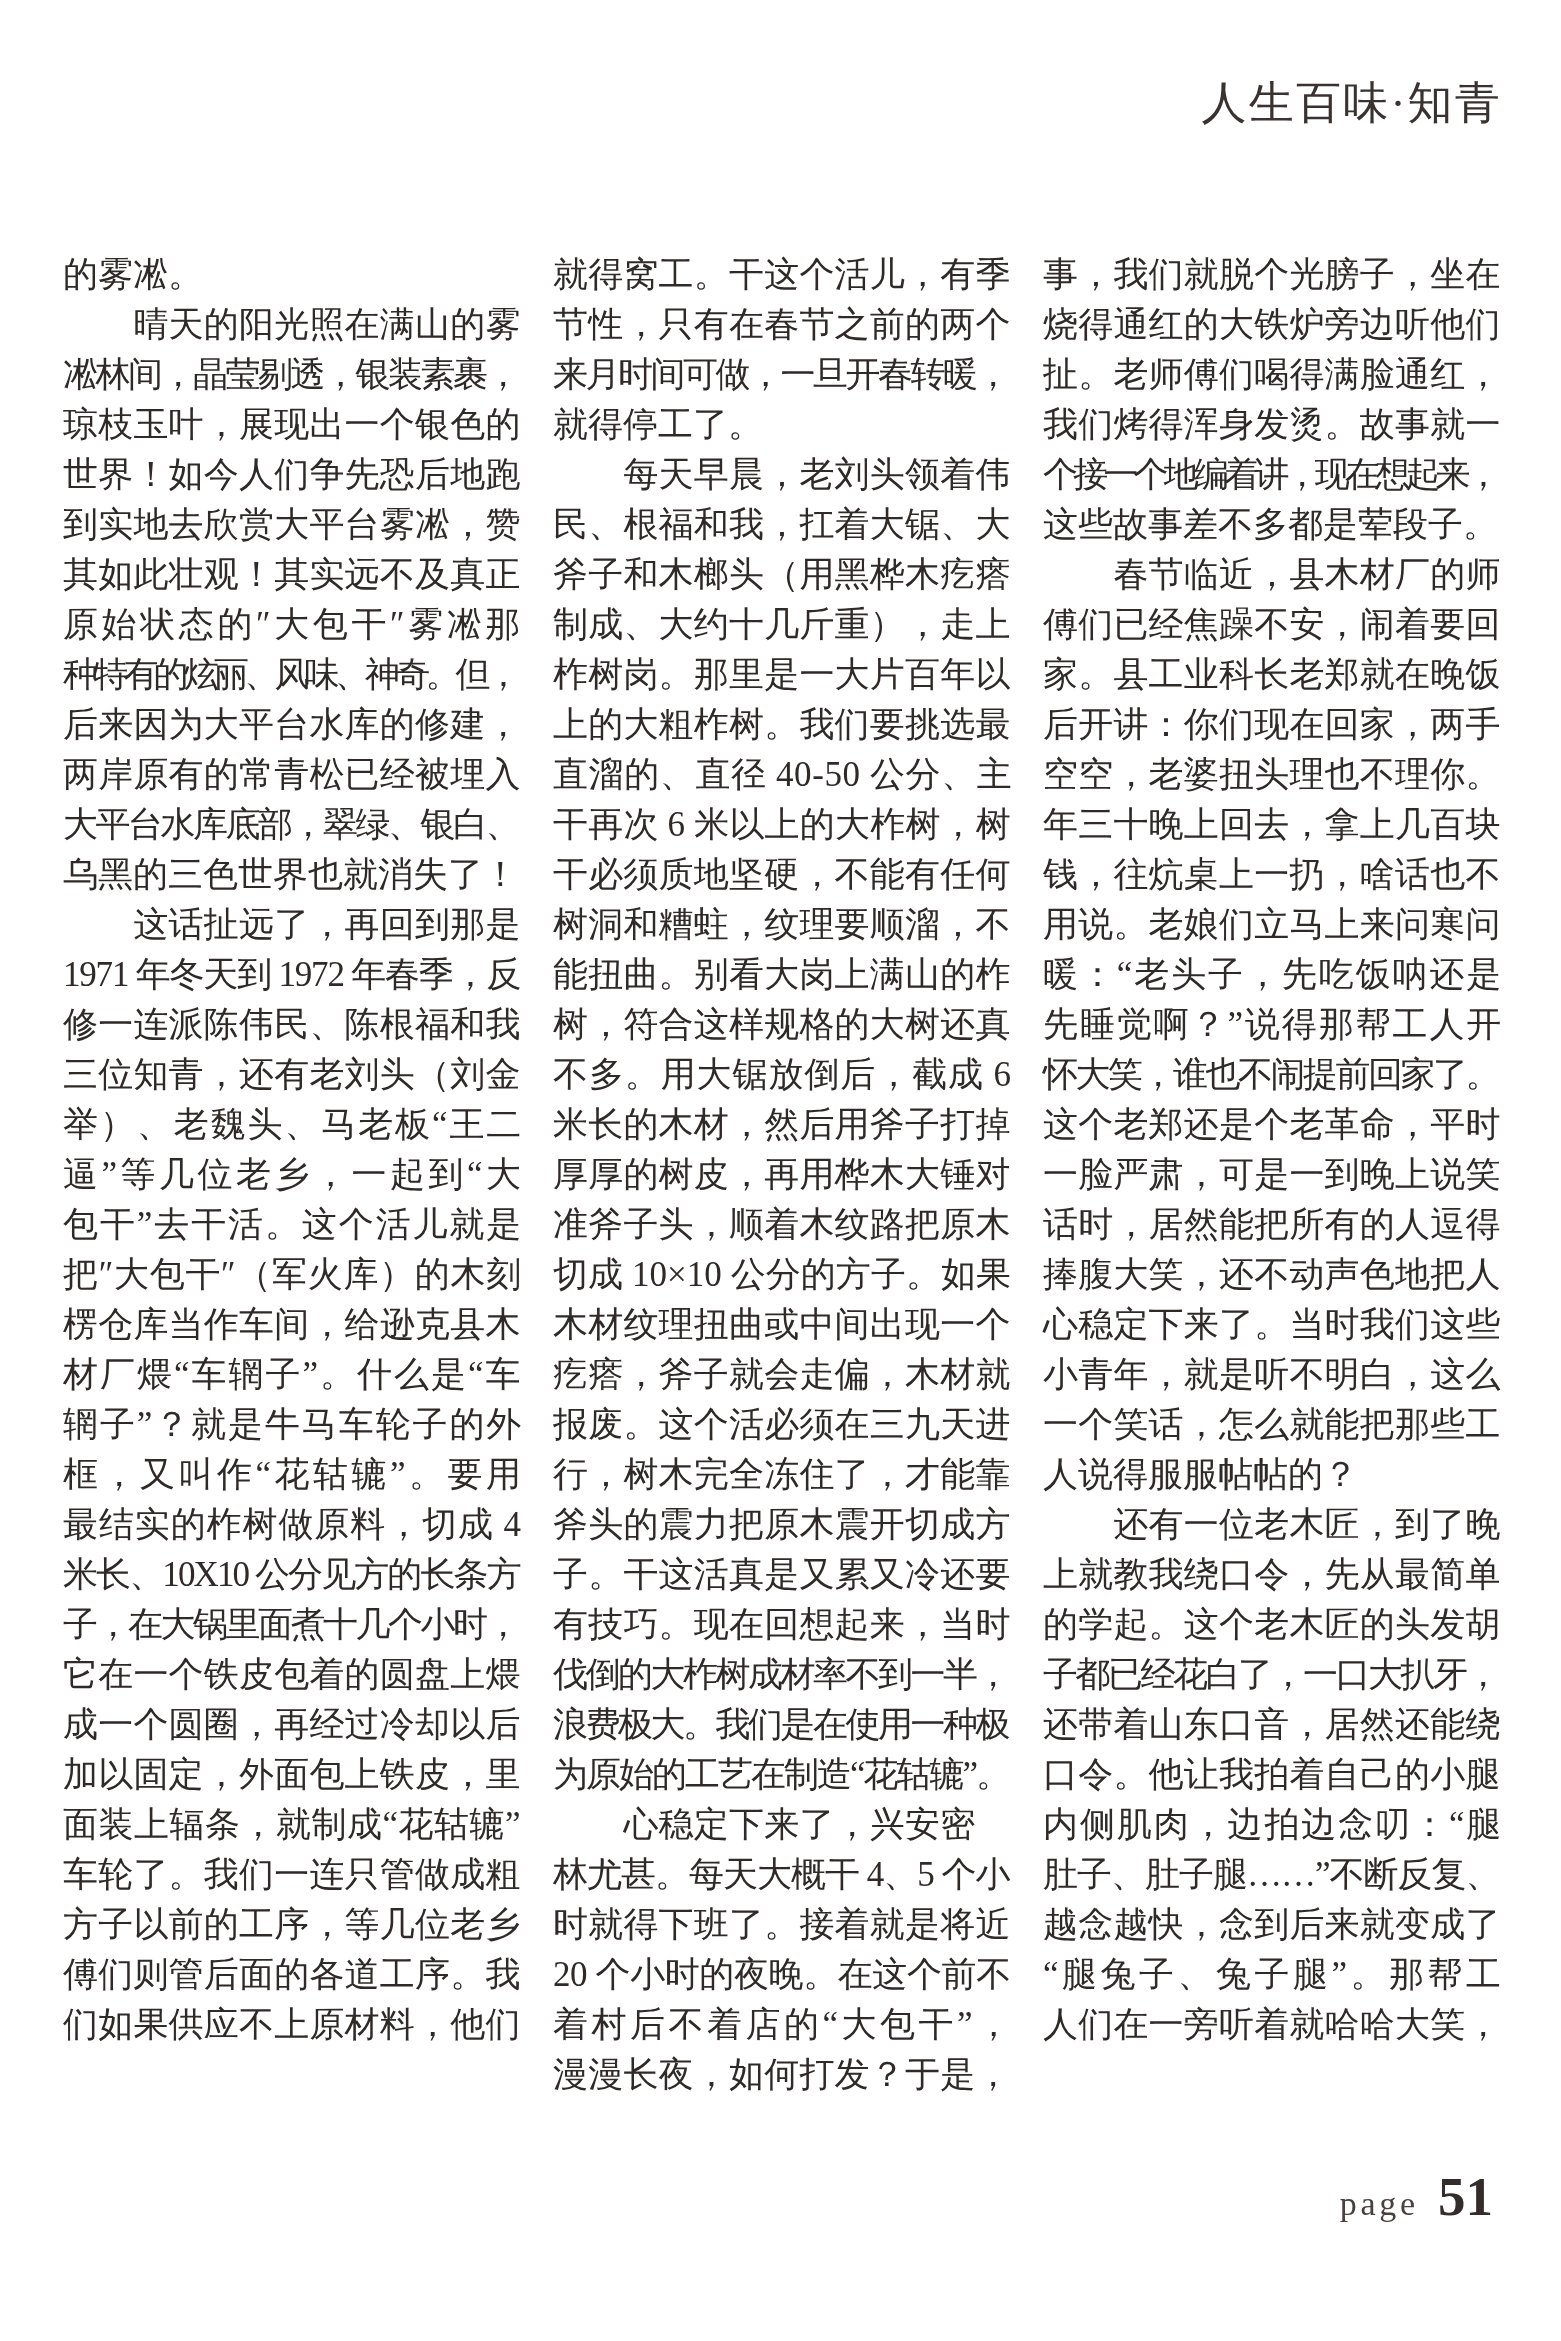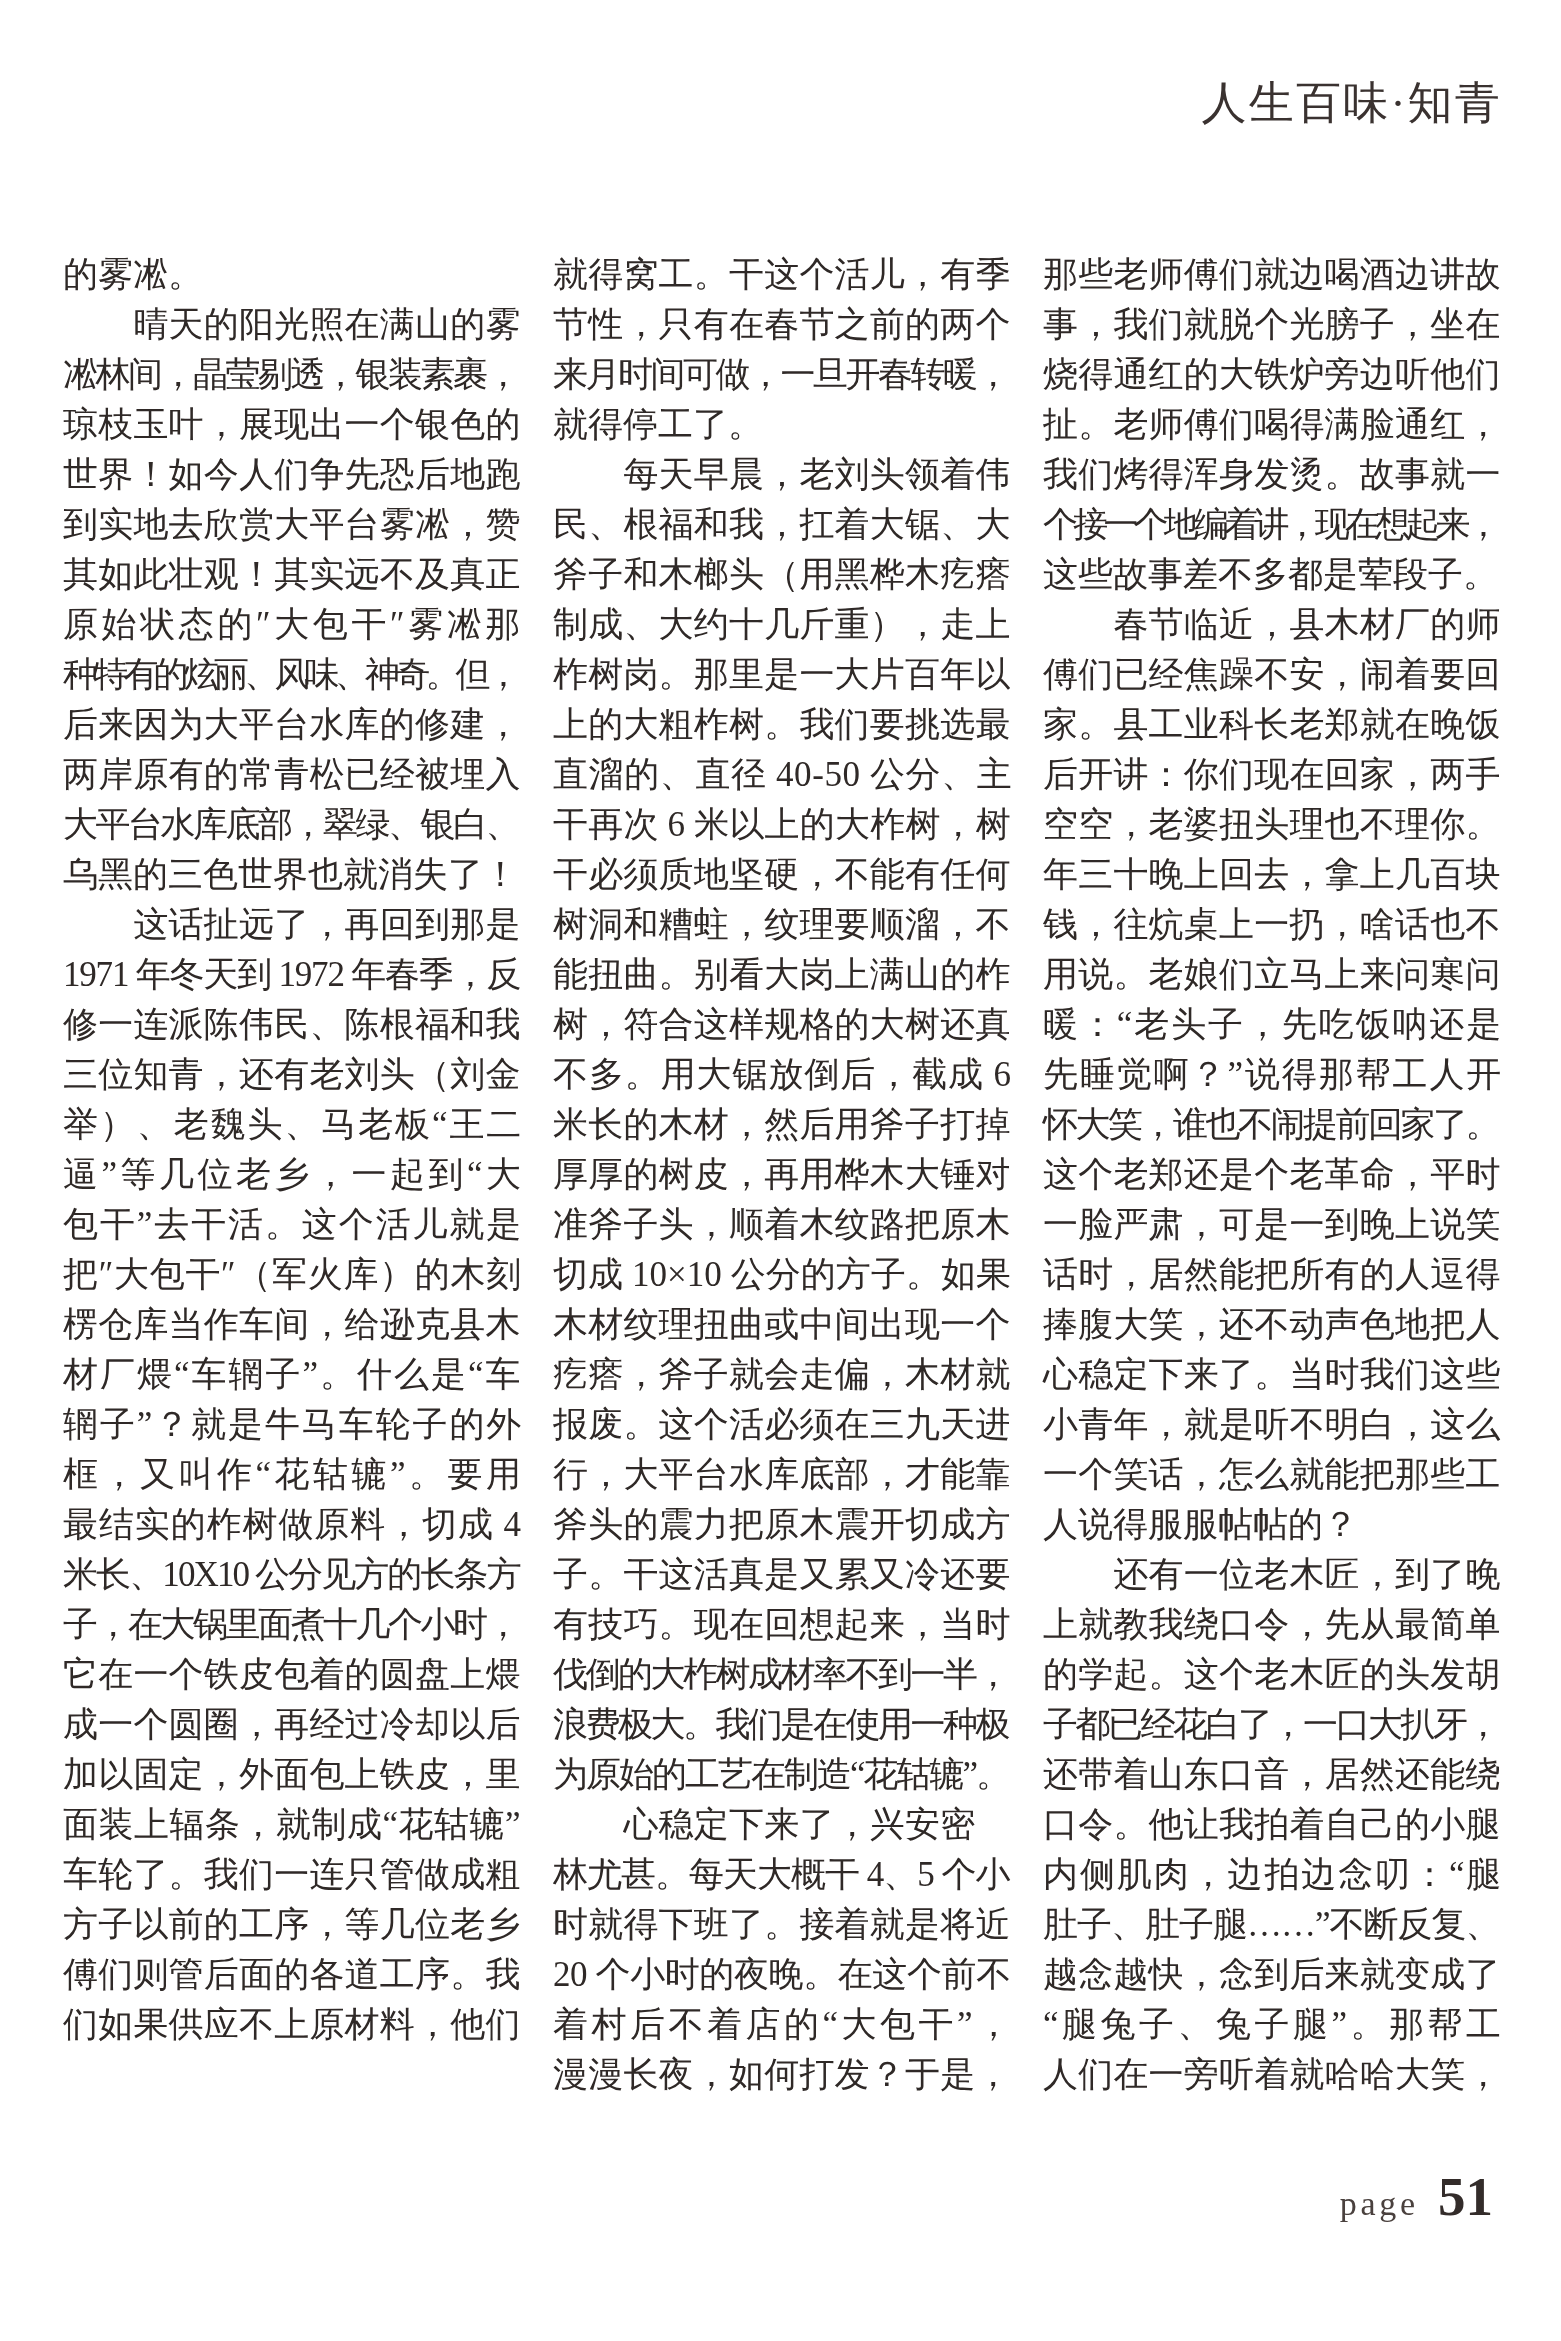--- a/index.html
+++ b/index.html
@@ -133,36 +133,35 @@
         <div class="line"><span style="letter-spacing: 0.2px; margin-right: -0.2px;">能扭曲。别看大岗上满山的柞</span></div>
         <div class="line"><span style="letter-spacing: 0.2px; margin-right: -0.2px;">树，符合这样规格的大树还真</span></div>
         <div class="line"><span style="letter-spacing: 0.9px; margin-right: -0.9px;">不多。用大锯放倒后，截成 6</span></div>
         <div class="line"><span style="letter-spacing: 0.2px; margin-right: -0.2px;">米长的木材，然后用斧子打掉</span></div>
         <div class="line"><span style="letter-spacing: 0.2px; margin-right: -0.2px;">厚厚的树皮，再用桦木大锤对</span></div>
         <div class="line"><span style="letter-spacing: 0.2px; margin-right: -0.2px;">准斧子头，顺着木纹路把原木</span></div>
         <div class="line"><span style="letter-spacing: 0.05px; margin-right: -0.05px;">切成 10×10 公分的方子。如果</span></div>
         <div class="line"><span style="letter-spacing: 0.2px; margin-right: -0.2px;">木材纹理扭曲或中间出现一个</span></div>
         <div class="line"><span style="letter-spacing: 0.2px; margin-right: -0.2px;">疙瘩，斧子就会走偏，木材就</span></div>
         <div class="line"><span style="letter-spacing: 0.2px; margin-right: -0.2px;">报废。这个活必须在三九天进</span></div>
-        <div class="line"><span style="letter-spacing: 0.2px; margin-right: -0.2px;">行，大平台水库底部，才能靠</span></div>
+        <div class="line"><span style="letter-spacing: 0.2px; margin-right: -0.2px;">行，树木完全冻住了，才能靠</span></div>
         <div class="line"><span style="letter-spacing: 0.2px; margin-right: -0.2px;">斧头的震力把原木震开切成方</span></div>
         <div class="line"><span style="letter-spacing: 0.2px; margin-right: -0.2px;">子。干这活真是又累又冷还要</span></div>
         <div class="line"><span style="letter-spacing: 0.2px; margin-right: -0.2px;">有技巧。现在回想起来，当时</span></div>
         <div class="line"><span style="letter-spacing: -2.5px; margin-right: 2.5px;">伐倒的大柞树成材率不到一半，</span></div>
         <div class="line"><span style="letter-spacing: -2.5px; margin-right: 2.5px;">浪费极大。我们是在使用一种极</span></div>
         <div class="line"><span style="letter-spacing: -2px; margin-right: 2px;">为原始的工艺在制造“花轱辘”。</span></div>
         <div class="line"><span style="letter-spacing: 0.2px; margin-right: -0.2px;">　　心稳定下来了，兴安密</span></div>
         <div class="line"><span style="letter-spacing: -1px; margin-right: 1px;">林尤甚。每天大概干 4、5 个小</span></div>
         <div class="line"><span style="letter-spacing: 0.2px; margin-right: -0.2px;">时就得下班了。接着就是将近</span></div>
         <div class="line"><span style="letter-spacing: -0.4px; margin-right: 0.4px;">20 个小时的夜晚。在这个前不</span></div>
         <div class="line"><span style="letter-spacing: 3.5px; margin-right: -3.5px;">着村后不着店的“大包干”，</span></div>
         <div class="line"><span style="letter-spacing: 0.2px; margin-right: -0.2px;">漫漫长夜，如何打发？于是，</span></div>
       </div>
     <div class="column">
-        <div class="line"><span style="letter-spacing: 0.2px; margin-right: -0.2px;">那些老师傅们就边喝酒边讲故</span></div>
         <div class="line"><span style="letter-spacing: 0.2px; margin-right: -0.2px;">事，我们就脱个光膀子，坐在</span></div>
         <div class="line"><span style="letter-spacing: 0.2px; margin-right: -0.2px;">烧得通红的大铁炉旁边听他们</span></div>
         <div class="line"><span style="letter-spacing: 0.2px; margin-right: -0.2px;">扯。老师傅们喝得满脸通红，</span></div>
         <div class="line"><span style="letter-spacing: 0.2px; margin-right: -0.2px;">我们烤得浑身发烫。故事就一</span></div>
         <div class="line"><span style="letter-spacing: -4.8px; margin-right: 4.8px;">个接一个地编着讲，现在想起来，</span></div>
         <div class="line para-end"><span>这些故事差不多都是荤段子。</span></div>
         <div class="line"><span style="letter-spacing: 0.2px; margin-right: -0.2px;">　　春节临近，县木材厂的师</span></div>
         <div class="line"><span style="letter-spacing: 0.2px; margin-right: -0.2px;">傅们已经焦躁不安，闹着要回</span></div>
         <div class="line"><span style="letter-spacing: 0.2px; margin-right: -0.2px;">家。县工业科长老郑就在晚饭</span></div>
         <div class="line"><span style="letter-spacing: 0.2px; margin-right: -0.2px;">后开讲：你们现在回家，两手</span></div>

